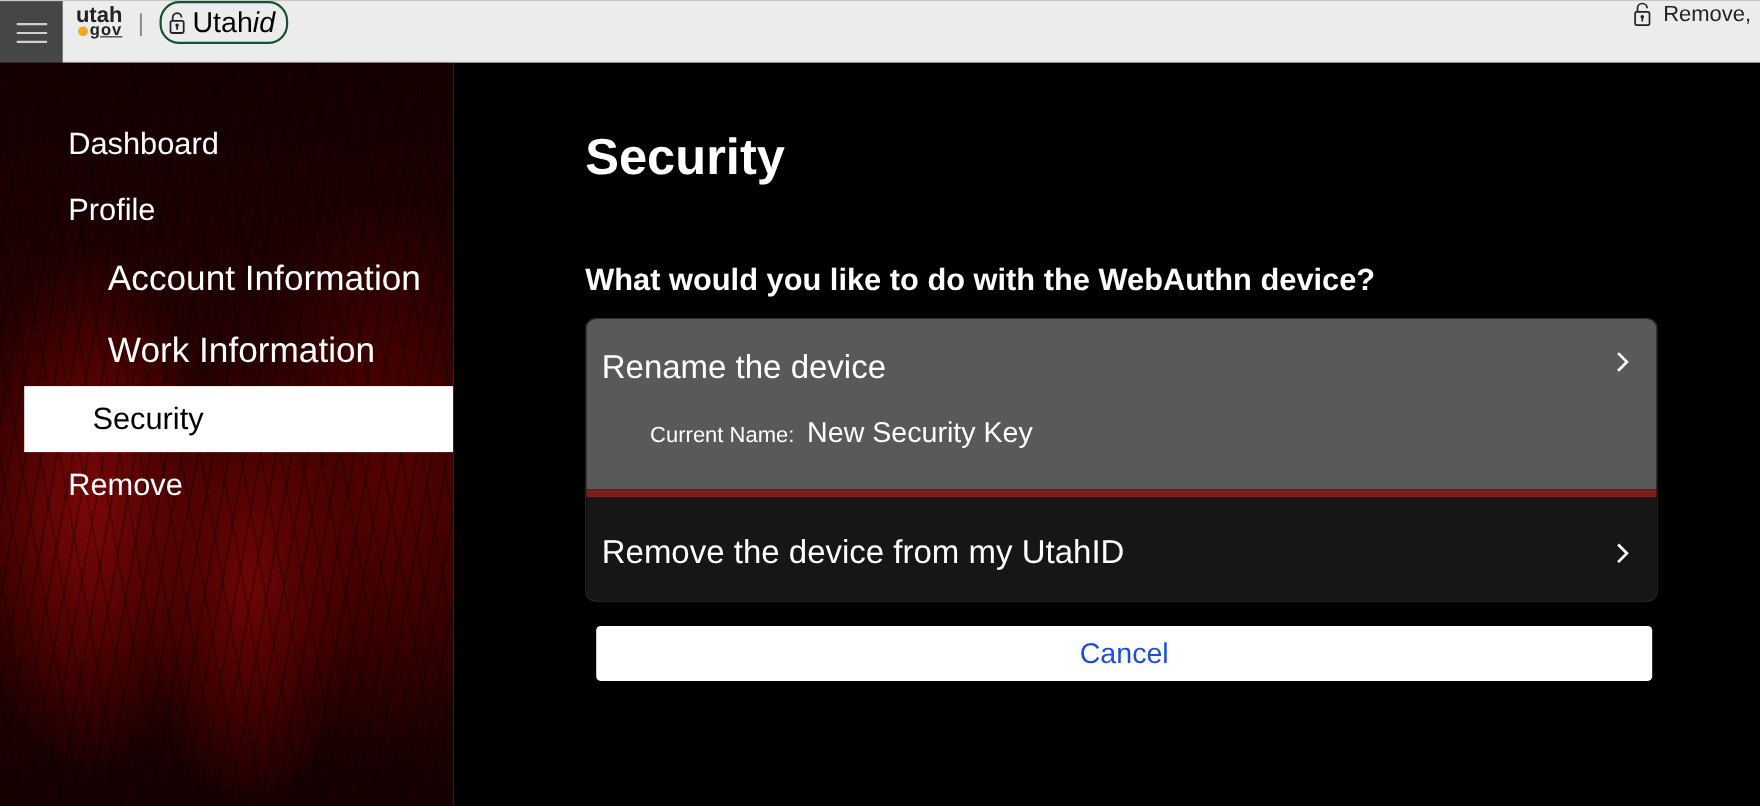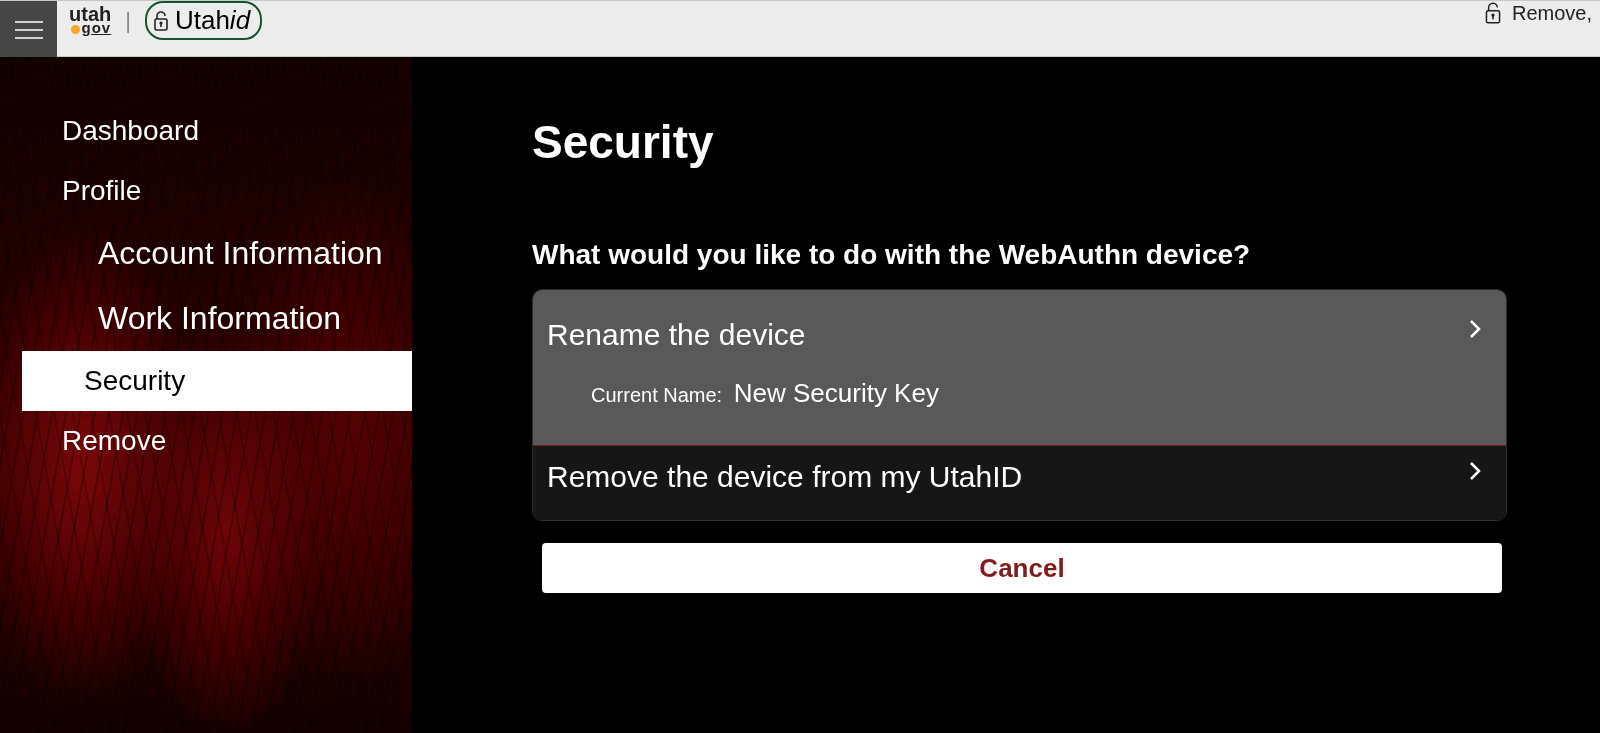--- a/index.html
+++ b/index.html
@@ -101,45 +101,44 @@
   .question {
     font-size: 28px; font-weight: 700; margin-bottom: 18px;
   }
   .cards {
     width: 975px;
     border-radius: 10px;
     overflow: hidden;
     border: 1px solid #2e2e2e;
   }
   .card {
-    display:flex; justify-content:space-between;
-    padding: 14px 24px 26px 14px;
+    display:flex; align-items:center; justify-content:space-between;
+    padding: 34px 24px 26px 14px;
     cursor:pointer;
-    border-top:1px solid #7f1d1d;
+    border-top:7px solid #7f1d1d;
     background:#161616;
   }
   .card:first-child { border-top:none; }
   .card.selected {
     background:#595959;
     padding: 28px 24px 36px 14px;
     align-items: flex-start;
   }
   .card .card-body { flex:1; }
   .card-title { font-size: 30px; color:#fff; }
   .card.selected .card-title { margin-bottom: 26px; }
   .current-name { margin-left: 44px; font-size: 20px; }
   .current-name .val { font-size: 26px; margin-left: 6px; }
   .chev svg { display:block; }
 
   .cancel-btn {
     width: 960px; margin-left: 10px; margin-top: 22px;
-    background:#fff; color:#7f1d1d; border:none;
+    background:#fff; color:#1d4ed8; border:none;
     height: 50px; font-size: 26px; border-radius:4px;
     cursor:pointer;
-    font-weight:bold;
   }
 </style>
 </head>
 <body>
 
 <div class="topbar">
   <div class="burger">
     <svg width="28" height="20" viewBox="0 0 28 20" fill="none" stroke="#d0d0d0" stroke-width="2">
       <line x1="0" y1="2" x2="28" y2="2"></line>
         <line x1="0" y1="10" x2="28" y2="10"></line>

